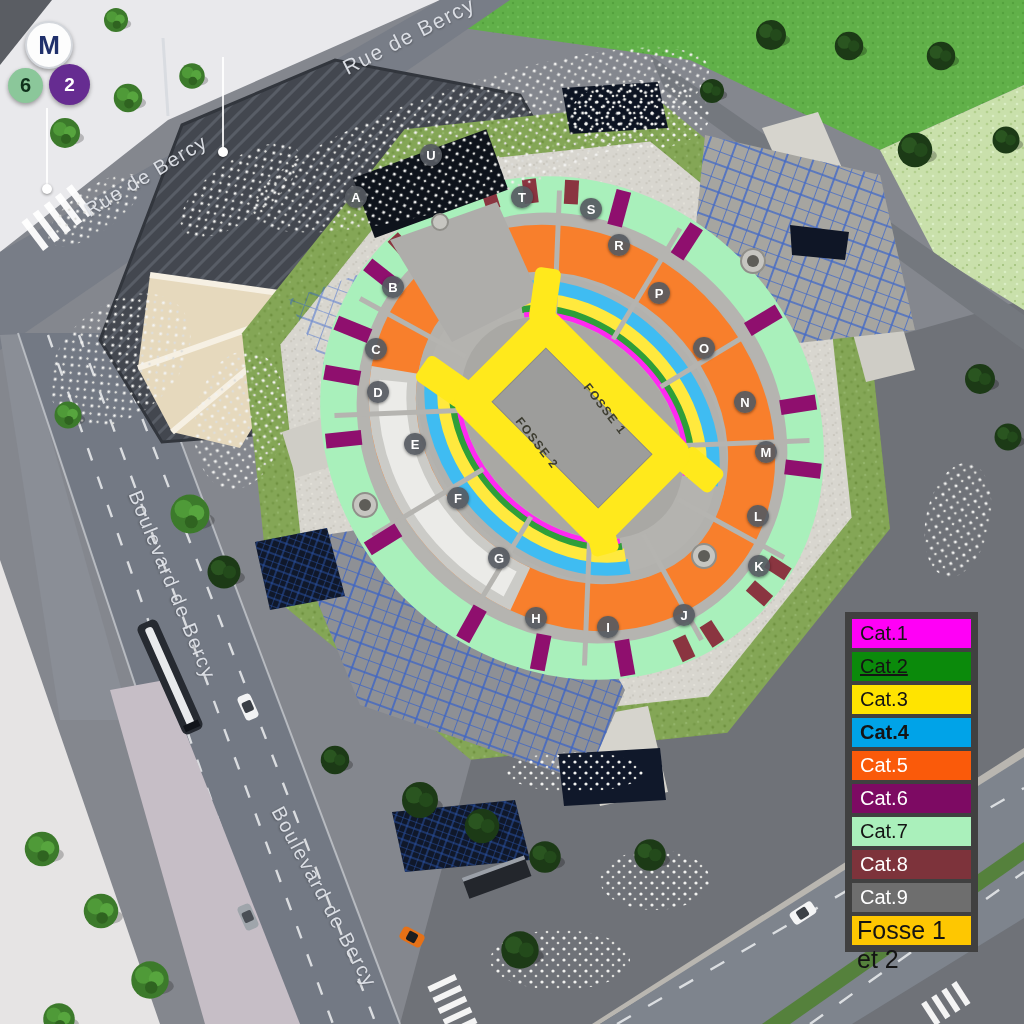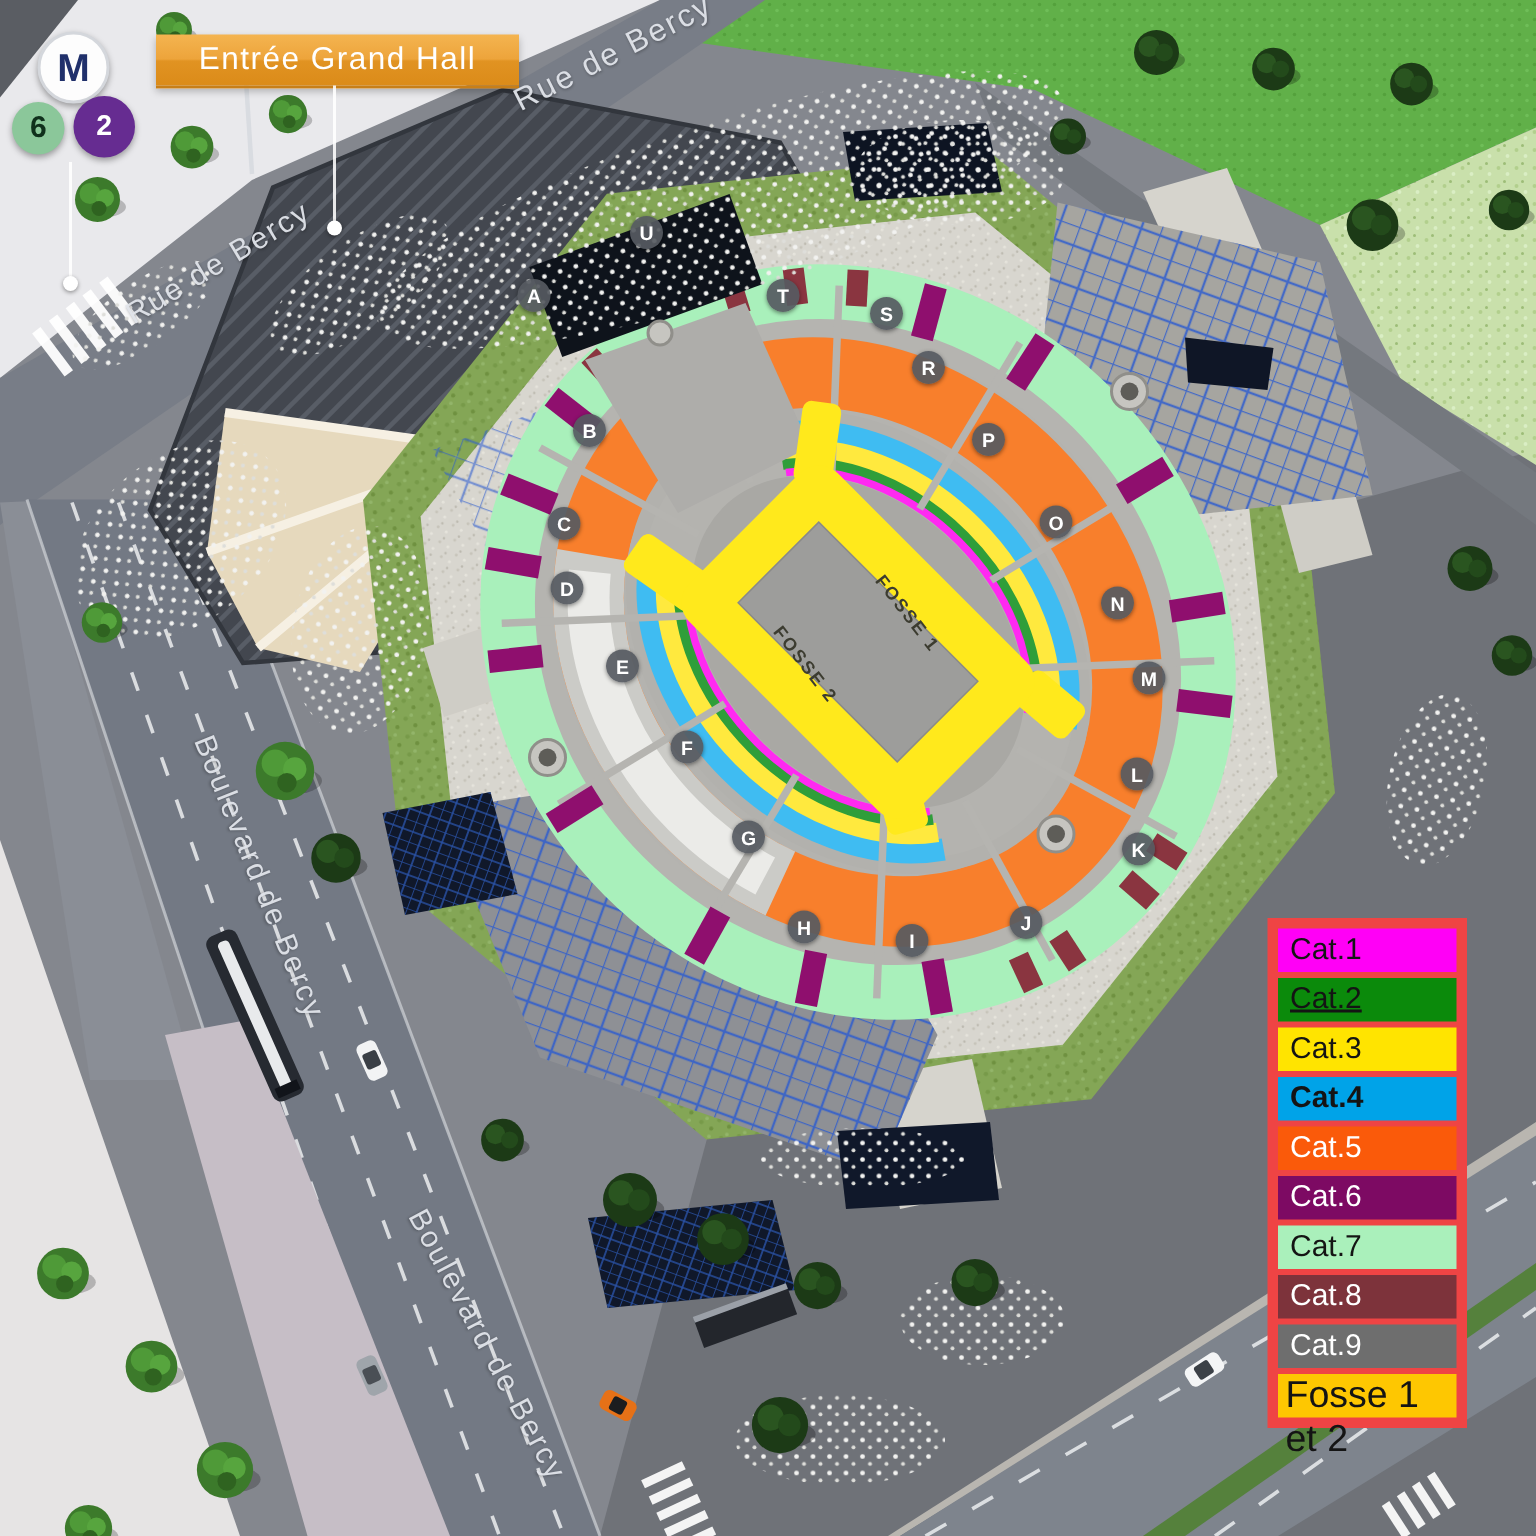--- a/index.html
+++ b/index.html
@@ -24,21 +24,21 @@
 
   .street{position:absolute;color:rgba(226,229,235,.95);letter-spacing:1.5px;white-space:nowrap;
           text-shadow:0 1px 2px rgba(0,0,0,.3);transform-origin:center;}
   .fosse-label{position:absolute;color:#3c3c30;font-size:12px;font-weight:bold;letter-spacing:1.5px;
           white-space:nowrap;transform-origin:center;}
 
   .mk{position:absolute;width:22px;height:22px;border-radius:50%;background:rgba(86,90,97,.92);
       color:#fff;font-size:13px;font-weight:bold;display:flex;align-items:center;justify-content:center;
       box-shadow:0 1px 3px rgba(0,0,0,.45);cursor:pointer;}
 
-  .legend{position:absolute;left:845px;top:612px;width:133px;background:#ef4444;
+  .legend{position:absolute;left:845px;top:612px;width:133px;background:#404040;
           padding:7px;box-sizing:border-box;display:flex;flex-direction:column;gap:4px;}
   .lg-row{height:29px;line-height:29px;padding-left:8px;font-size:20px;cursor:pointer;}
   .t-dark{color:#141414;} .t-light{color:#fff;}
   .c0{background:#ff00f6;} .c1{background:#0b8a0b;text-decoration:underline;} .c2{background:#ffe400;}
   .c3{background:#00a3e8;font-weight:bold;} .c4{background:#fa5a0a;} .c5{background:#7d0a63;}
   .c6{background:#aaf0bb;} .c7{background:#7d333b;} .c8{background:#6e6e6e;}
   .c9{background:#fec701;}
   .lg-row.c9{font-size:25px;padding-left:5px;}
 </style>
 </head>
@@ -343,21 +343,20 @@
     </g>
   </g>
 </svg>
 
 <div class="badge badge-m">M</div>
 <div class="badge badge-6">6</div>
 <div class="badge badge-14">2</div>
 <div class="leader" style="left:46px;top:108px;height:78px;"></div>
 <div class="leader-dot" style="left:42px;top:184px;"></div>
 
-<div class="banner">Entrée Grand Hall</div>
 <div class="leader" style="left:222px;top:57px;height:92px;"></div>
 <div class="leader-dot" style="left:218px;top:147px;"></div>
 
 <div class="street" style="left:409px;top:36px;font-size:21px;transform:translate(-50%,-50%) rotate(-27deg);">Rue de Bercy</div>
 <div class="street" style="left:146px;top:176px;font-size:20px;transform:translate(-50%,-50%) rotate(-31deg);">Rue de Bercy</div>
 <div class="street" style="left:172px;top:585px;font-size:20px;transform:translate(-50%,-50%) rotate(68deg);">Boulevard de Bercy</div>
 <div class="street" style="left:324px;top:897px;font-size:20px;transform:translate(-50%,-50%) rotate(62deg);">Boulevard de Bercy</div>
 
 <div class="fosse-label" style="left:605px;top:409px;transform:translate(-50%,-50%) rotate(52deg);">FOSSE 1</div>
 <div class="fosse-label" style="left:537px;top:443px;transform:translate(-50%,-50%) rotate(52deg);">FOSSE 2</div>

